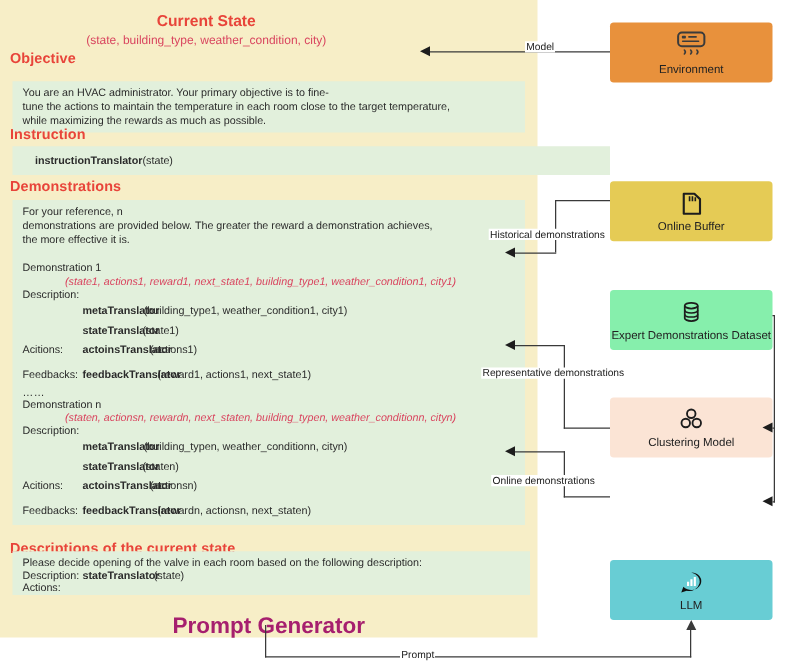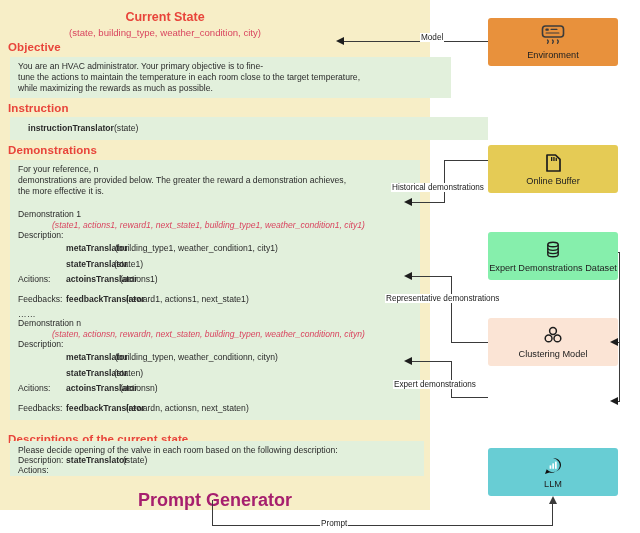--- a/index.html
+++ b/index.html
@@ -144,21 +144,21 @@
 <body>
 
 <div id="root">
 
   <div id="prompt-panel">
 
     <div id="current-state-title">Current State</div>
     <div id="current-state-args">(state, building_type, weather_condition, city)</div>
 
     <div class="sec-head" style="top:41px">Objective</div>
-    <div class="green-box" style="top:57px; width:410px; height:41px;padding-left:31px;">
+    <div class="green-box" style="top:65px; width:410px; height:41px;">
       <div class="txt" style="left:8px; top:4px;">You are an HVAC administrator. Your primary objective is to fine-</div>
       <div class="txt" style="left:8px; top:15px;">tune the actions to maintain the temperature in each room close to the target temperature,</div>
       <div class="txt" style="left:8px; top:26px;">while maximizing the rewards as much as possible.</div>
     </div>
 
     <div class="sec-head" style="top:102px">Instruction</div>
     <div class="green-box" style="top:117px; width:478px; height:23px;">
       <div class="txt b" style="left:18px; top:6px;">instructionTranslator</div>
       <div class="txt i" style="left:104px; top:6px;">(state)</div>
     </div>
@@ -286,21 +286,21 @@
   <div class="line-h" style="left:451px; top:342px; width:37px;"></div>
   <div class="line-v" style="left:451px; top:276px; height:67px;"></div>
   <div class="line-h" style="left:412px; top:276px; width:40px;"></div>
   <div class="arrow-left" style="left:404px; top:272px;"></div>
   <div class="edge-label" style="left:385px; top:294px;">Representative demonstrations</div>
 
   <div class="line-h" style="left:451px; top:397px; width:37px;"></div>
   <div class="line-v" style="left:451px; top:361px; height:37px;"></div>
   <div class="line-h" style="left:412px; top:361px; width:40px;"></div>
   <div class="arrow-left" style="left:404px; top:357px;"></div>
-  <div class="edge-label" style="left:393px; top:380px;">Expert demonstrations</div>
+  <div class="edge-label" style="left:393px; top:380px;">Online demonstrations</div>
 
   <div class="line-h" style="left:618px; top:252px; width:2px;"></div>
   <div class="line-v" style="left:619px; top:252px; height:150px;"></div>
   <div class="line-h" style="left:618px; top:342px; width:2px;"></div>
   <div class="line-h" style="left:627px; top:342px; width:0px;"></div>
   <div class="arrow-left" style="left:610px; top:338px;"></div>
   <div class="arrow-left" style="left:610px; top:397px;"></div>
   <div class="line-h" style="left:618px; top:401px; width:2px;"></div>
 
   <div class="line-v" style="left:212px; top:500px; height:26px;"></div>

